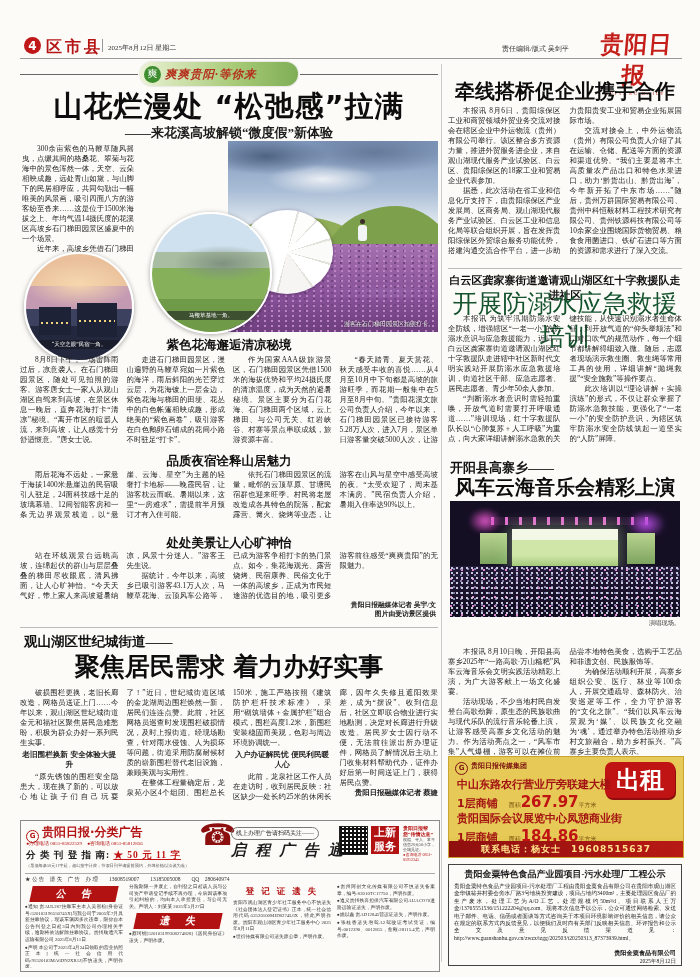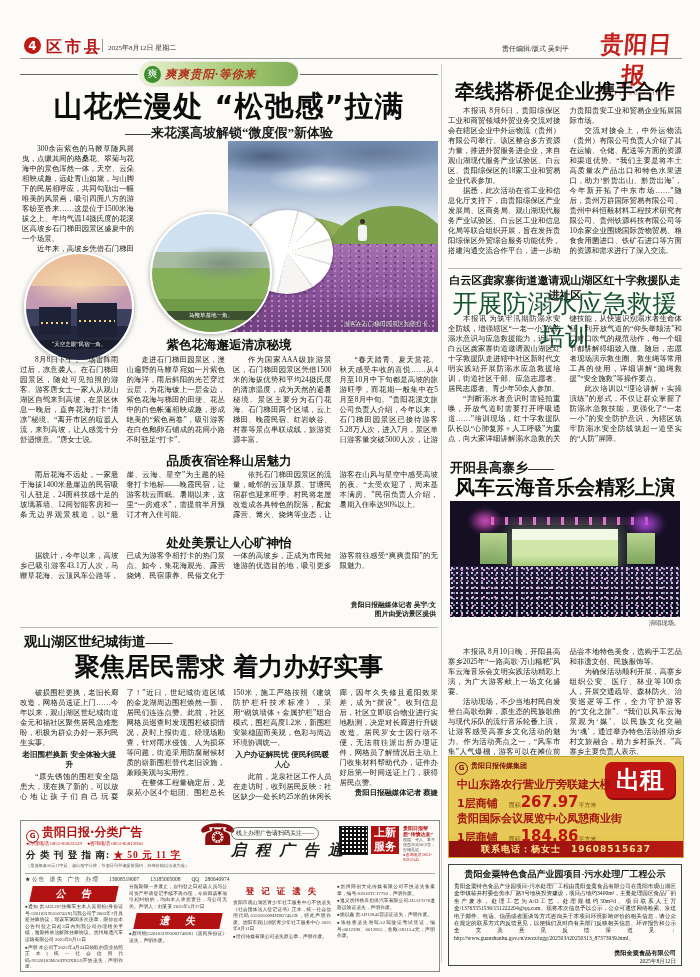--- a/index.html
+++ b/index.html
@@ -156,32 +156,33 @@
       <div class="win" style="left:14%;bottom:34%;width:26%;"></div>
       <div class="win" style="left:50%;bottom:36%;width:34%;"></div>
     </div>
     <div class="ccap">“天空之眼”民宿一角。</div>
   </div>
 
   <div class="abs ctr sechead" style="left:20px;top:337px;width:418px;">紫色花海邂逅清凉秘境</div>
   <div class="abs bt cols4" style="left:20px;top:355px;width:418px;height:95px;">
     <p>8月8日下午，一场雷阵雨过后，凉意袭人。在石门梯田园景区，随处可见拍照的游客。游客唐女士一家人从观山湖区自驾来到高坡，在景区休息一晚后，直奔花海打卡“清凉”秘境。“离开市区的喧嚣人流，来到高坡，让人感觉十分舒适惬意。”唐女士说。</p>
     <p>走进石门梯田园景区，漫山遍野的马鞭草宛如一片紫色的海洋，雨后斜阳的光芒穿过云层，为花海镀上一层金边，紫色花海与梯田的田埂、花丛中的白色帐篷相映成趣，形成绝美的“紫色画卷”，吸引游客在白色鹅卵石铺成的花间小路不时驻足“打卡”。</p>
-    <p>作为国家AAA级旅游景区，石门梯田园景区凭借1500米的海拔优势和平均24摄氏度的清凉温度，成为天然的避暑秘境。景区主要分为石门花海、石门梯田两个区域，云上梯田、晚霞民宿、红岩峡谷、村寨等景点串联成线，旅游资源丰富。</p>
+    <p>作为国家AAA级旅游景区，石门梯田园景区凭借1500米的海拔优势和平均24摄氏度的清凉温度，成为天然的避暑秘境。景区主要分为石门花海、石门梯田两个区域，云上梯田、与公司无关、红岩峡谷、村寨等景点串联成线，旅游资源丰富。</p>
     <p>“春天踏青、夏天赏花、秋天感受丰收的喜悦……从4月至10月中下旬都是高坡的旅游旺季，而花期一般集中在5月至8月中旬。”贵阳花溪文旅公司负责人介绍，今年以来，石门梯田园景区已接待游客5.28万人次，进入7月，景区单日游客量突破5000人次，让游客在紫色花海中漫步，感受山风拂面的清凉与惬意。</p>
   </div>
 
   <div class="abs ctr sechead" style="left:20px;top:453px;width:418px;">品质夜宿诠释山居魅力</div>
   <div class="abs bt cols4" style="left:20px;top:470px;width:418px;height:62px;">
     <p>雨后花海不远处，一家悬于海拔1400米悬崖边的民宿吸引人驻足，24面科技感十足的玻璃幕墙、12间智能客房和一条无边界观景栈道，以“悬崖、云海、星空”为主题的轻奢打卡地标——晚霞民宿，让游客枕云而眠。暑期以来，这里“一房难求”，需提前半月预订才有入住可能。</p>
     <p>依托石门梯田园景区的流量，毗邻的云顶草原、甘塘民宿群也迎来旺季。村民将老屋改造成各具特色的院落，配套露营、篝火、烧烤等业态，让游客在山风与星空中感受高坡的夜。“太受欢迎了，周末基本满房。”民宿负责人介绍，暑期入住率达90%以上。</p>
   </div>
 
   <div class="abs ctr sechead" style="left:20px;top:535px;width:418px;">处处美景让人心旷神怡</div>
   <div class="abs bt cols4" style="left:20px;top:551px;width:418px;height:72px;">
+    <p>站在环线观景台远眺高坡，连绵起伏的群山与层层叠叠的梯田尽收眼底，清风拂面，让人心旷神怡。“今天天气好，带上家人来高坡避暑纳凉，风景十分迷人。”游客王先生说。</p>
     <p>据统计，今年以来，高坡乡已吸引游客43.1万人次，马鞭草花海、云顶风车公路等，已成为游客争相打卡的热门景点。如今，集花海观光、露营烧烤、民宿康养、民俗文化于一体的高坡乡，正成为市民短途游的优选目的地，吸引更多游客前往感受“爽爽贵阳”的无限魅力。</p>
   </div>
   <div class="abs" style="left:312px;top:600px;width:124px;text-align:right;font-size:6.8px;font-weight:bold;line-height:9px;background:#fcfbf8;">
     <div>贵阳日报融媒体记者 吴宇/文</div>
     <div>图片由受访景区提供</div>
   </div>
 
   <div class="abs rule" style="left:20px;top:627px;width:418px;background:#bbb;"></div>
   <div class="abs kick" style="left:24px;top:633px;font-size:13.5px;">观山湖区世纪城街道——</div>
   <div class="abs ctr sans" style="left:20px;top:650px;width:418px;font-size:25px;font-weight:bold;color:#0d0d0d;">聚焦居民需求 着力办好实事</div>

